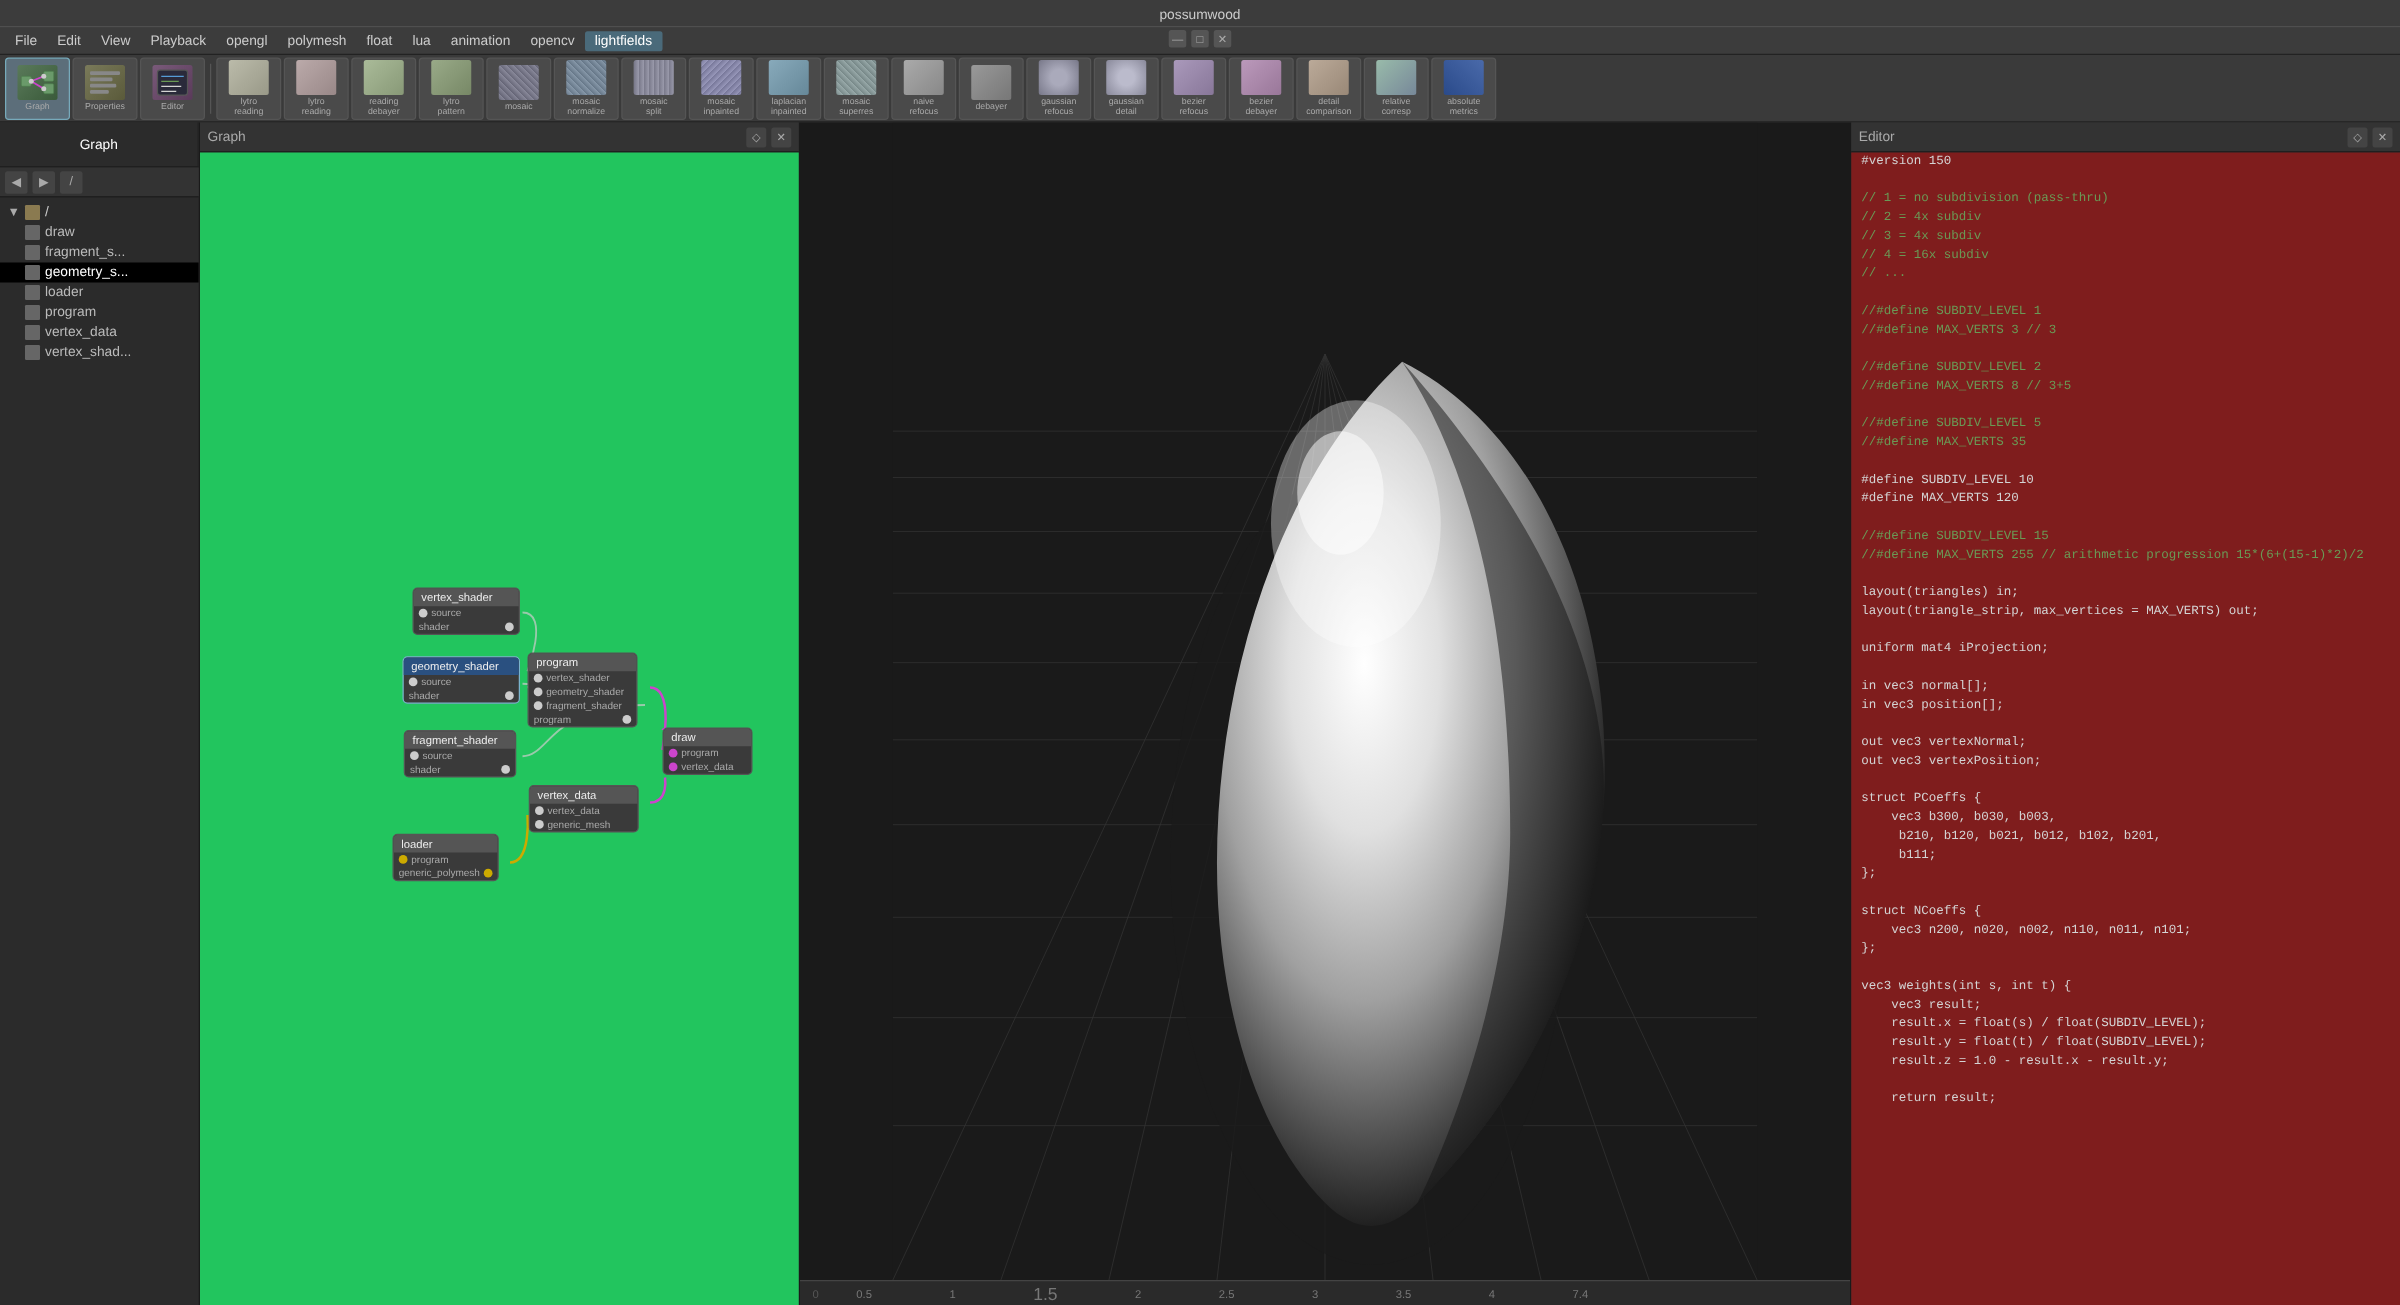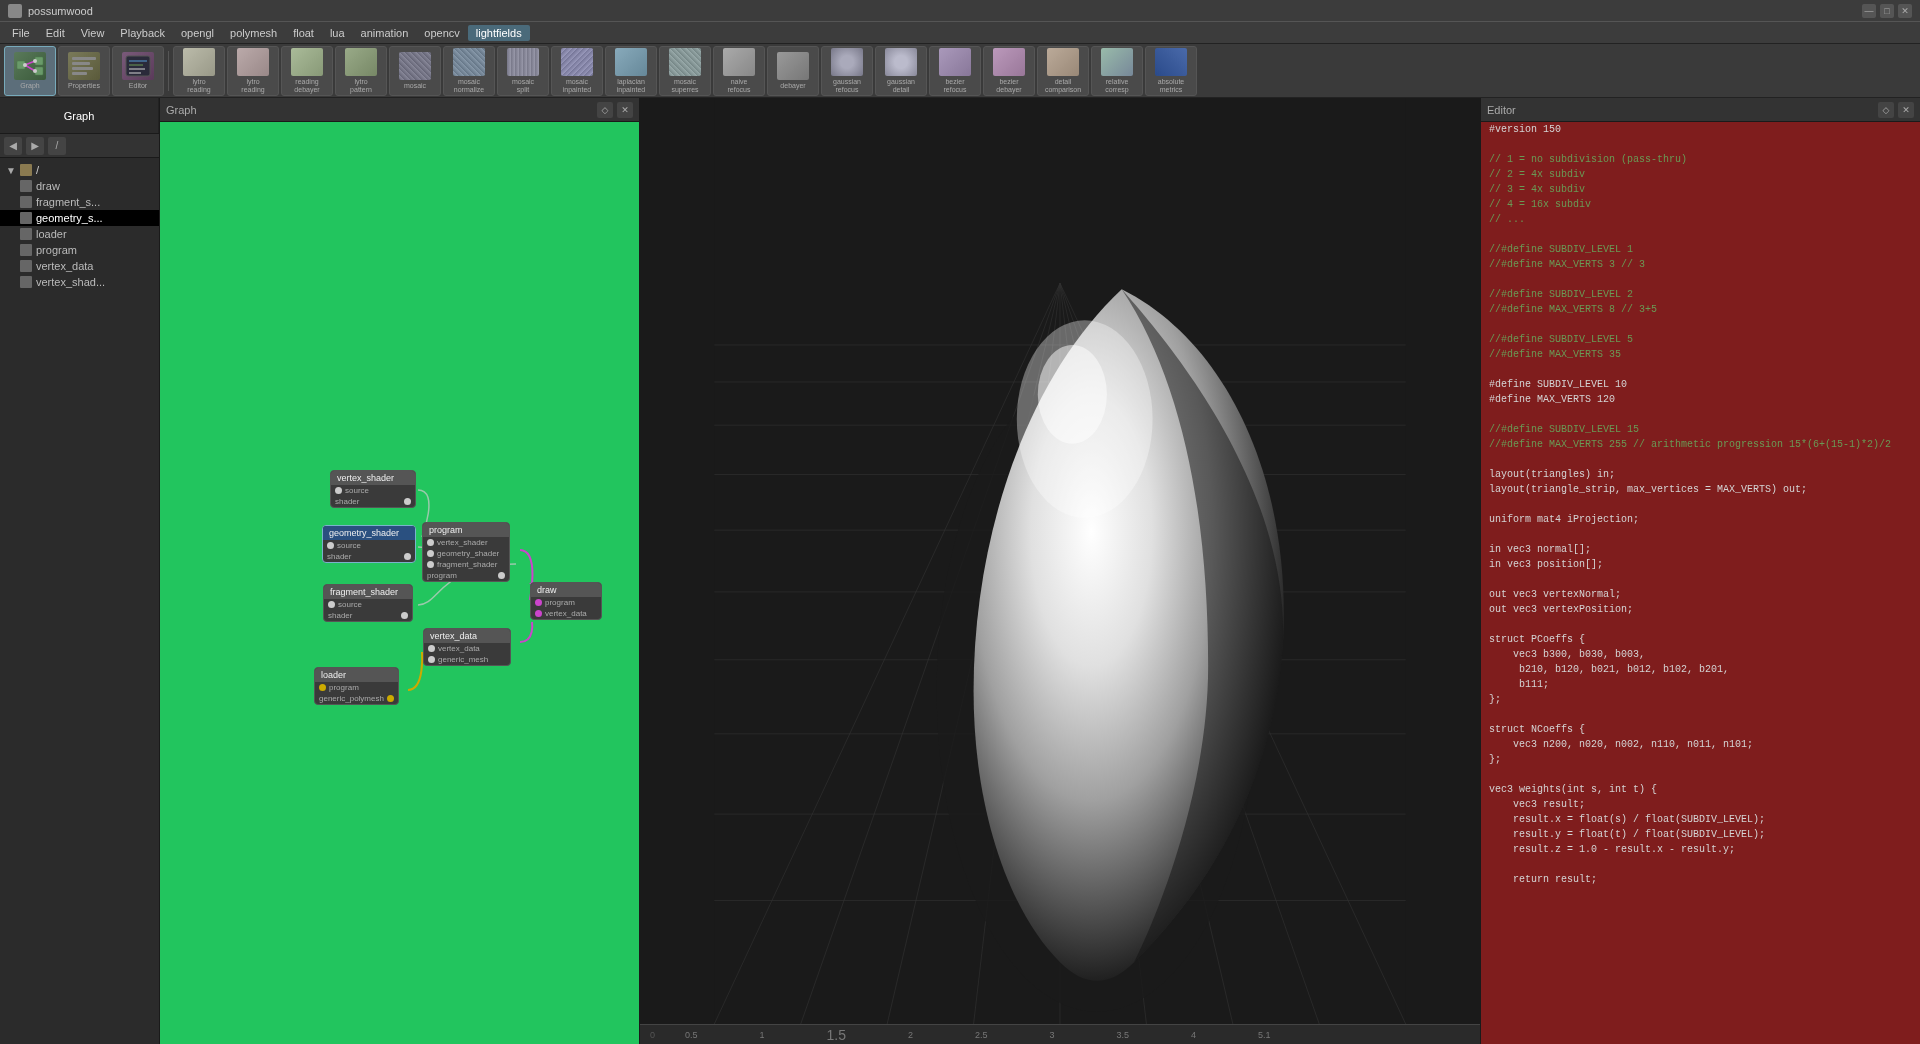--- a/index.html
+++ b/index.html
@@ -4,23 +4,24 @@
   <style>
     * { margin: 0; padding: 0; box-sizing: border-box; }
     body { background: #2b2b2b; color: #ccc; font-family: Arial, sans-serif; font-size: 11px; width: 1920px; height: 1044px; overflow: hidden; }
 
     
     #titlebar {
       background: #3c3c3c;
       height: 22px;
       display: flex;
       align-items: center;
-      padding: 0 8px;
+      padding: 0 20px;
       gap: 6px;
       border-bottom: 1px solid #555;
+      flex-direction: column;
     }
     #titlebar .app-icon { width: 14px; height: 14px; background: #888; border-radius: 2px; }
     #titlebar .title { font-size: 11px; color: #ccc; flex: 1; }
     #titlebar .win-controls { display: flex; gap: 4px; }
     #titlebar .win-btn { width: 14px; height: 14px; background: #555; border-radius: 2px; cursor: pointer; display: flex; align-items: center; justify-content: center; font-size: 9px; color: #aaa; }
 
     
     #menubar {
       background: #3c3c3c;
       height: 22px;
@@ -680,21 +681,21 @@
       <div id="viewport-ruler">
         <span style="color:#555;font-size:9px;margin-right:30px;">0</span>
         <span style="color:#777;font-size:9px;margin-right:62px;">0.5</span>
         <span style="color:#777;font-size:9px;margin-right:62px;">1</span>
         <span style="color:#777;font-size:14px;margin-right:62px;">1.5</span>
         <span style="color:#777;font-size:9px;margin-right:62px;">2</span>
         <span style="color:#777;font-size:9px;margin-right:62px;">2.5</span>
         <span style="color:#777;font-size:9px;margin-right:62px;">3</span>
         <span style="color:#777;font-size:9px;margin-right:62px;">3.5</span>
         <span style="color:#777;font-size:9px;margin-right:62px;">4</span>
-        <span style="color:#777;font-size:9px;">5.1</span>
+        <span style="color:#777;font-size:9px;">7.4</span>
       </div>
     </div>
   </div>
 
   <div id="right-panel">
     <div id="right-panel-header">
       <span id="editor-title">Editor</span>
       <div style="display:flex;gap:4px;">
         <div class="header-btn">◇</div>
         <div class="header-btn">✕</div>

